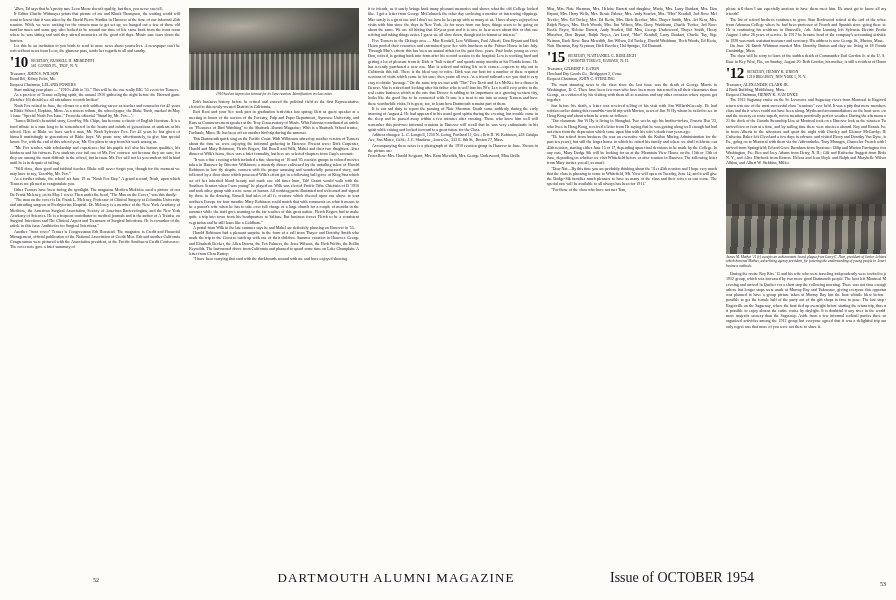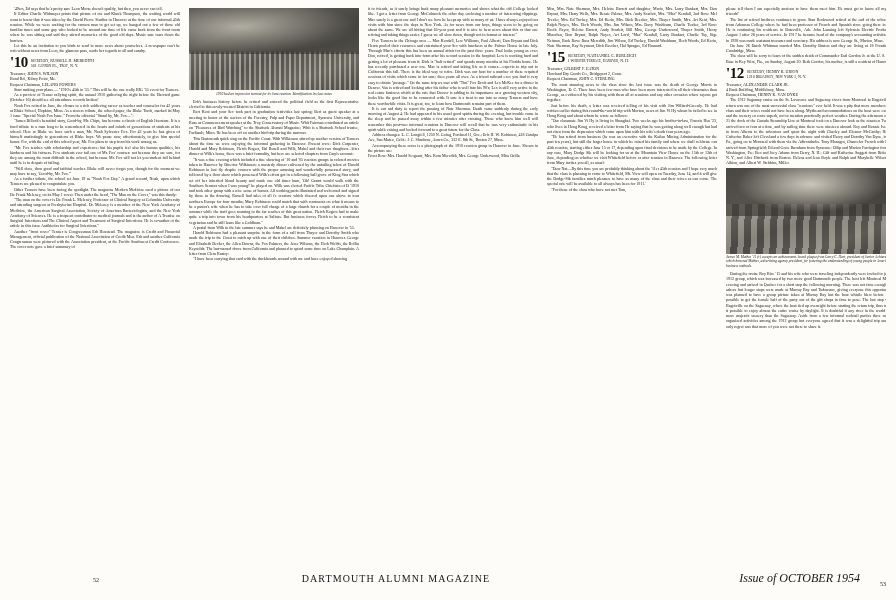--- a/index.html
+++ b/index.html
@@ -126,28 +126,27 @@
     width: 172px;
     text-align: center;
     font-size: 6px;
     color: #222;
   }
   .footer-center {
     flex: 1;
     text-align: center;
     font-variant: small-caps;
     letter-spacing: 1.1px;
-    font-size: 10px;
+    font-size: 13px;
     color: #15151a;
   }
   .footer-right {
     width: 250px;
-    text-align: right;
-    font-style: italic;
-    font-size: 12px;
+    text-align: left;
+    font-size: 14px;
     padding-right: 26px;
   }
   .folio-right {
     position: absolute;
     right: 10px;
     bottom: 13px;
     font-size: 6px;
   }
 </style>
 </head>

